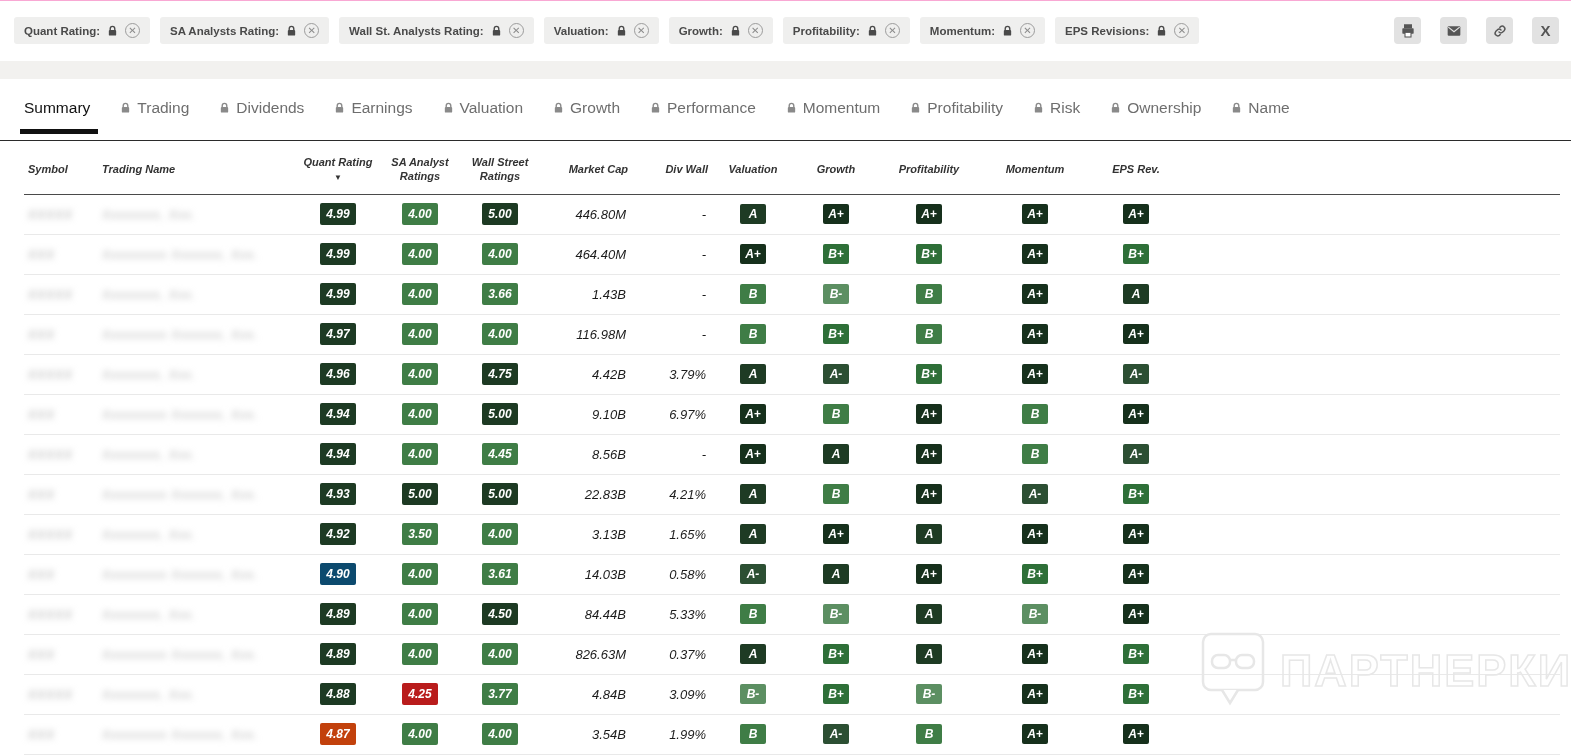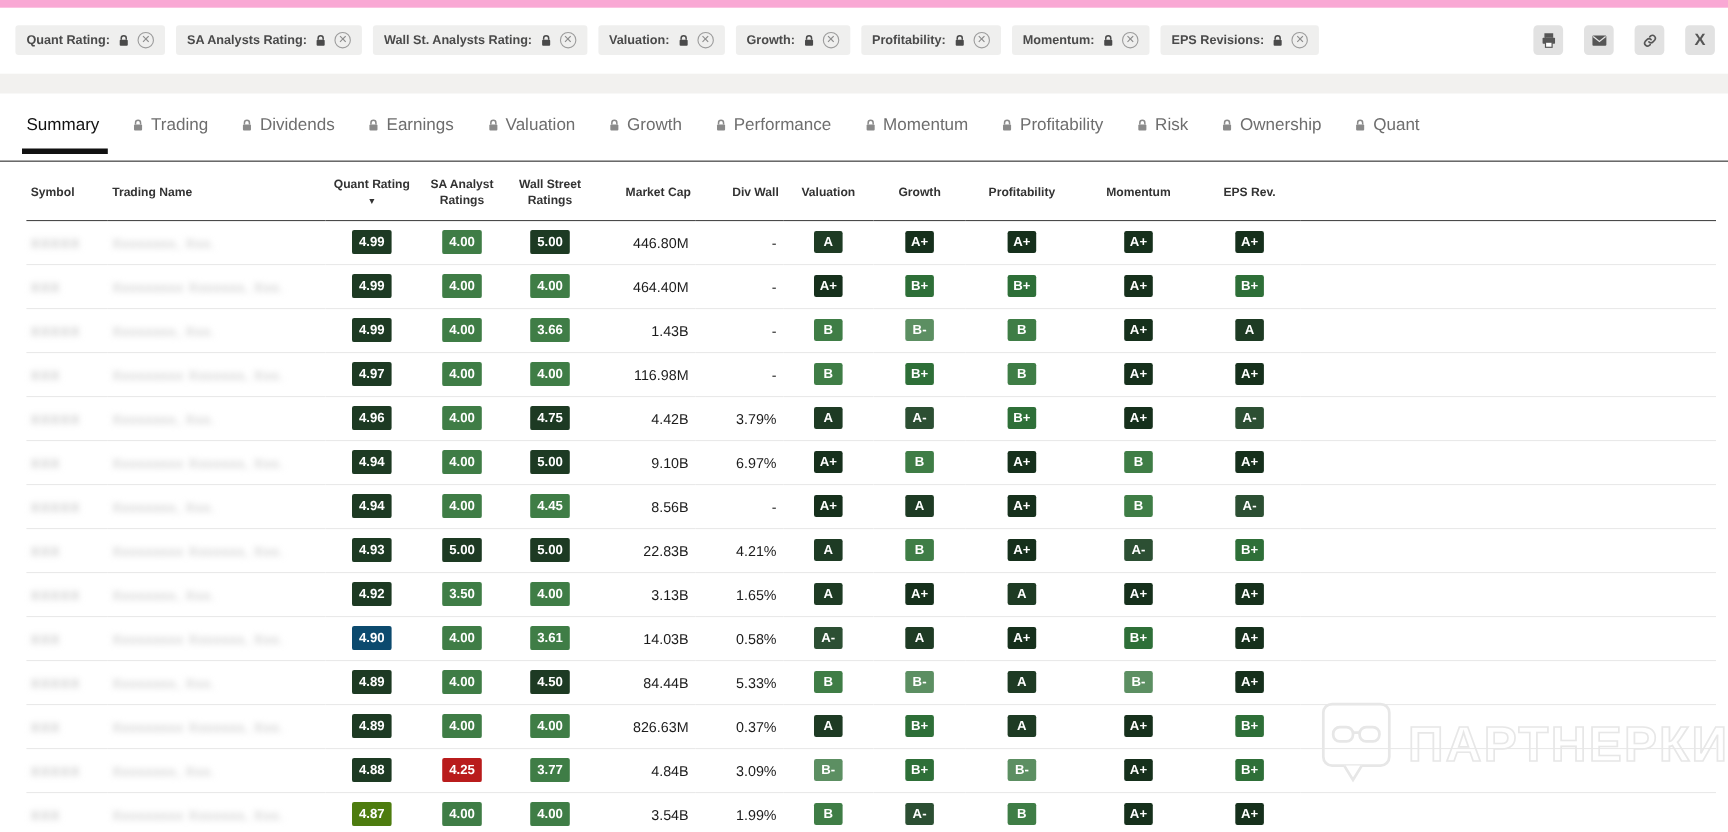--- a/index.html
+++ b/index.html
@@ -1,18 +1,18 @@
 <!DOCTYPE html>
 <html><head>
 <meta charset="utf-8">
 <style>
   * { margin:0; padding:0; box-sizing:border-box; }
   html,body { width:1571px; height:756px; overflow:hidden; background:#fff;
     font-family:"Liberation Sans", sans-serif; }
-  .page { position:relative; width:1571px; height:596px; border-top:7px solid #f9a8d4; }
+  .page { position:relative; width:1571px; height:596px; border-top:1px solid #f9a8d4; }
 
   
   .filter-bar { display:flex; align-items:flex-start; justify-content:space-between;
     padding:16px 12px 0 14px; height:60px; }
   .chips { display:flex; flex-wrap:wrap; gap:10px; }
   .chip { display:inline-flex; align-items:center; gap:7px; background:#efefee;
     border-radius:3px; padding:6px 10px; font-size:11.5px; font-weight:bold; color:#4a4a4a; cursor:pointer; }
   .chip svg.lock { width:11px; height:12px; }
   .chip .remove { display:inline-flex; width:15px; height:15px; border:1px solid #9c9c9c;
     border-radius:50%; align-items:center; justify-content:center; color:#8b8b8b;
@@ -29,21 +29,21 @@
   .tabs { display:flex; align-items:flex-start; gap:30px; padding:0 0 0 24px; margin-top:20px;
     border-bottom:1px solid #2b2b2b; height:42px; }
   .tab { position:relative; display:flex; align-items:center; gap:6px; font-size:15.5px;
     color:#6e6e6e; padding-bottom:14px; cursor:pointer; white-space:nowrap; }
   .tab svg { width:11px; height:12px; }
   .tab.active { color:#111; }
   .tab.active::after { content:""; position:absolute; left:-4px; right:-8px; bottom:-3px;
     height:5px; background:#111; }
 
   
-  .table-wrap { padding:0 11px 0 24px; }
+  .table-wrap { padding:0 11px 0 24px;font-style:italic; }
   table { border-collapse:collapse; table-layout:fixed; width:1536px; }
   thead th { font-size:11px; font-weight:bold; color:#333; padding:14px 4px 10px;
     border-bottom:1px solid #4a4a4a; vertical-align:middle; line-height:1.3; cursor:pointer; }
   col.c-symbol{width:74px} col.c-company{width:198px} col.c-quant{width:84px}
   col.c-sa{width:80px} col.c-ws{width:80px} col.c-mcap{width:92px} col.c-div{width:80px}
   col.c-val{width:82px} col.c-gro{width:84px} col.c-pro{width:102px} col.c-mom{width:110px}
   col.c-eps{width:92px} col.c-fill{width:auto}
   .al{text-align:left} .ac{text-align:center} .ar{text-align:right}
   tbody td { height:40px; border-bottom:1px solid #e9e9e9; font-size:13px; color:#1c1c1c;
     padding:0 4px; vertical-align:middle; }
@@ -234,21 +234,21 @@
           <path d="M7 11V8a5 5 0 0 1 10 0v3" fill="none" stroke="#8a8a8a" stroke-width="3"></path>
           <rect x="4" y="11" width="16" height="12" rx="2"></rect>
         </svg>
         <span>Ownership</span>
       </div>
       <div class="tab">
         <svg class="lock" viewBox="0 0 24 26" fill="#8a8a8a">
           <path d="M7 11V8a5 5 0 0 1 10 0v3" fill="none" stroke="#8a8a8a" stroke-width="3"></path>
           <rect x="4" y="11" width="16" height="12" rx="2"></rect>
         </svg>
-        <span>Quant</span>
+        <span>Name</span>
       </div>
     </nav>
 
   <div class="table-wrap">
     <table>
       <colgroup>
         <col class="c-symbol">
           <col class="c-company">
           <col class="c-quant">
           <col class="c-sa">
@@ -471,21 +471,21 @@
             <td class="ac"><span class="badge" style="background:#5c8f62">B-</span></td>
             <td class="ac"><span class="badge" style="background:#2e6f38">B+</span></td>
             <td class="ac"><span class="badge" style="background:#5c8f62">B-</span></td>
             <td class="ac"><span class="badge" style="background:#16301c">A+</span></td>
             <td class="ac"><span class="badge" style="background:#2e6f38">B+</span></td>
             <td></td>
           </tr>
           <tr>
             <td class="al"><span class="blur sym">XXX</span></td>
             <td class="al"><span class="blur">Xxxxxxxxx Xxxxxxx, Xxx.</span></td>
-            <td class="ac"><span class="badge num" style="background:#4d7c0f">4.87</span></td>
+            <td class="ac"><span class="badge num" style="background:#c2410c">4.87</span></td>
             <td class="ac"><span class="badge num" style="background:#3f7d46">4.00</span></td>
             <td class="ac"><span class="badge num" style="background:#3f7d46">4.00</span></td>
             <td class="ar">3.54B</td>
             <td class="ar">1.99%</td>
             <td class="ac"><span class="badge" style="background:#3f7d46">B</span></td>
             <td class="ac"><span class="badge" style="background:#2c4f33">A-</span></td>
             <td class="ac"><span class="badge" style="background:#3f7d46">B</span></td>
             <td class="ac"><span class="badge" style="background:#16301c">A+</span></td>
             <td class="ac"><span class="badge" style="background:#16301c">A+</span></td>
             <td></td>

